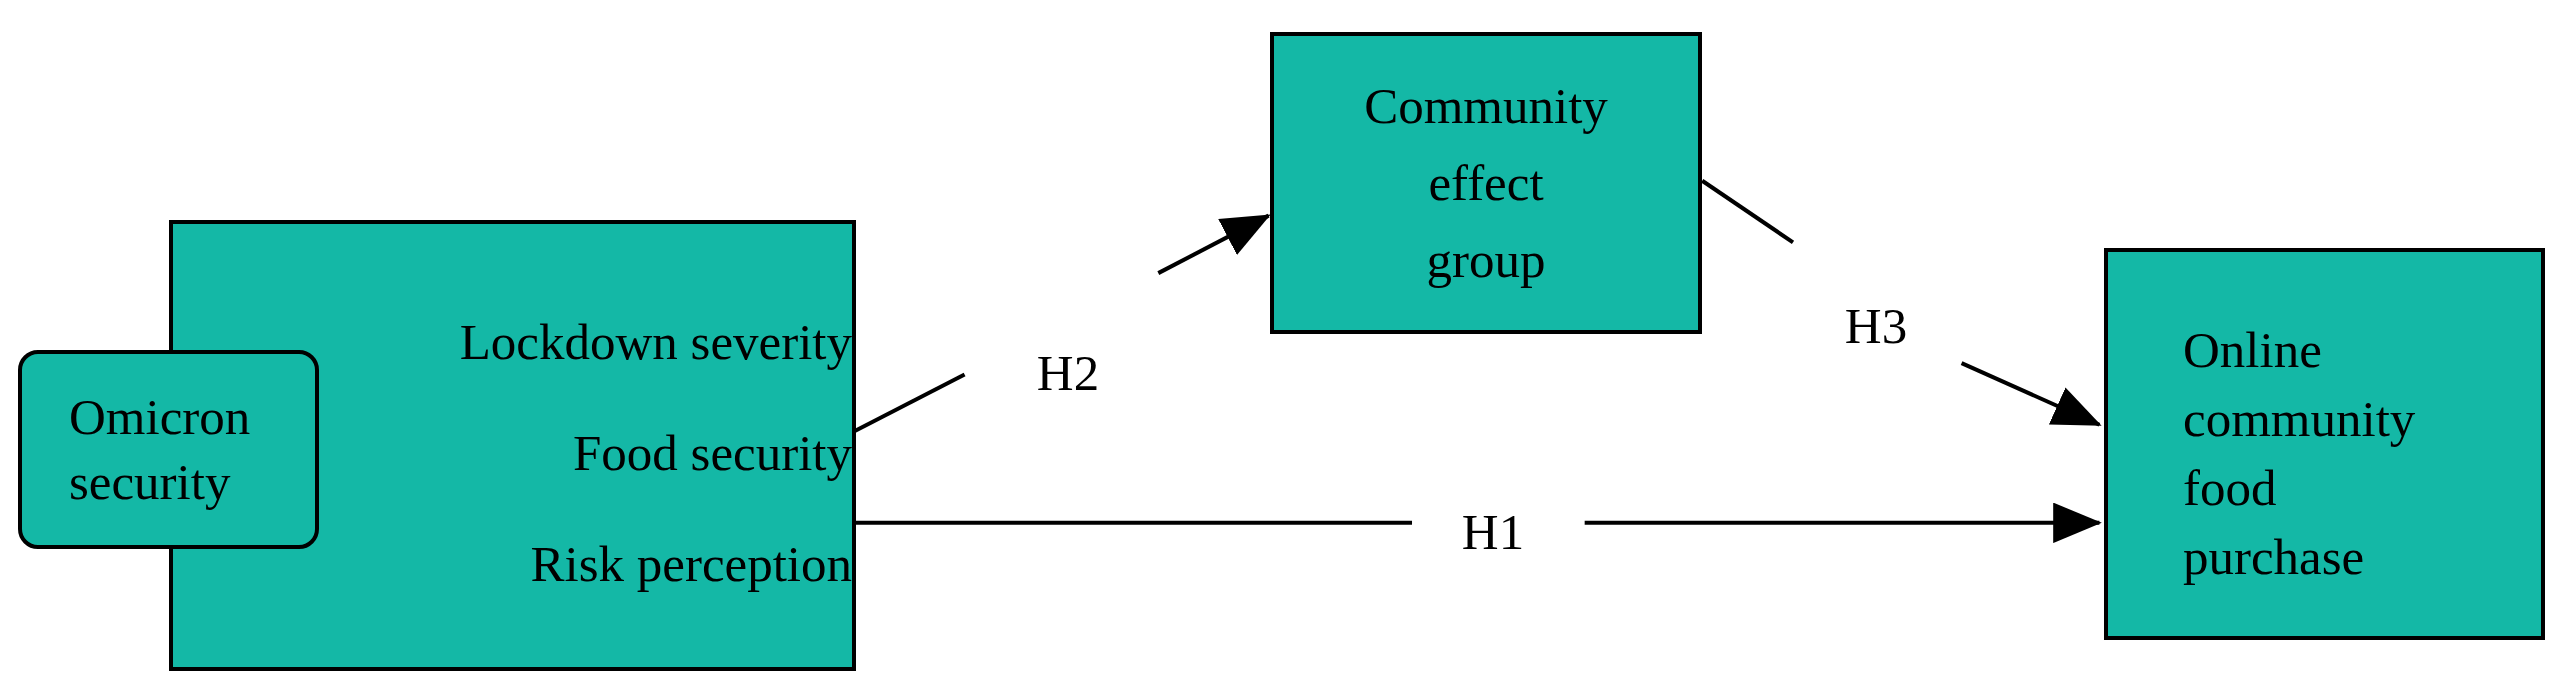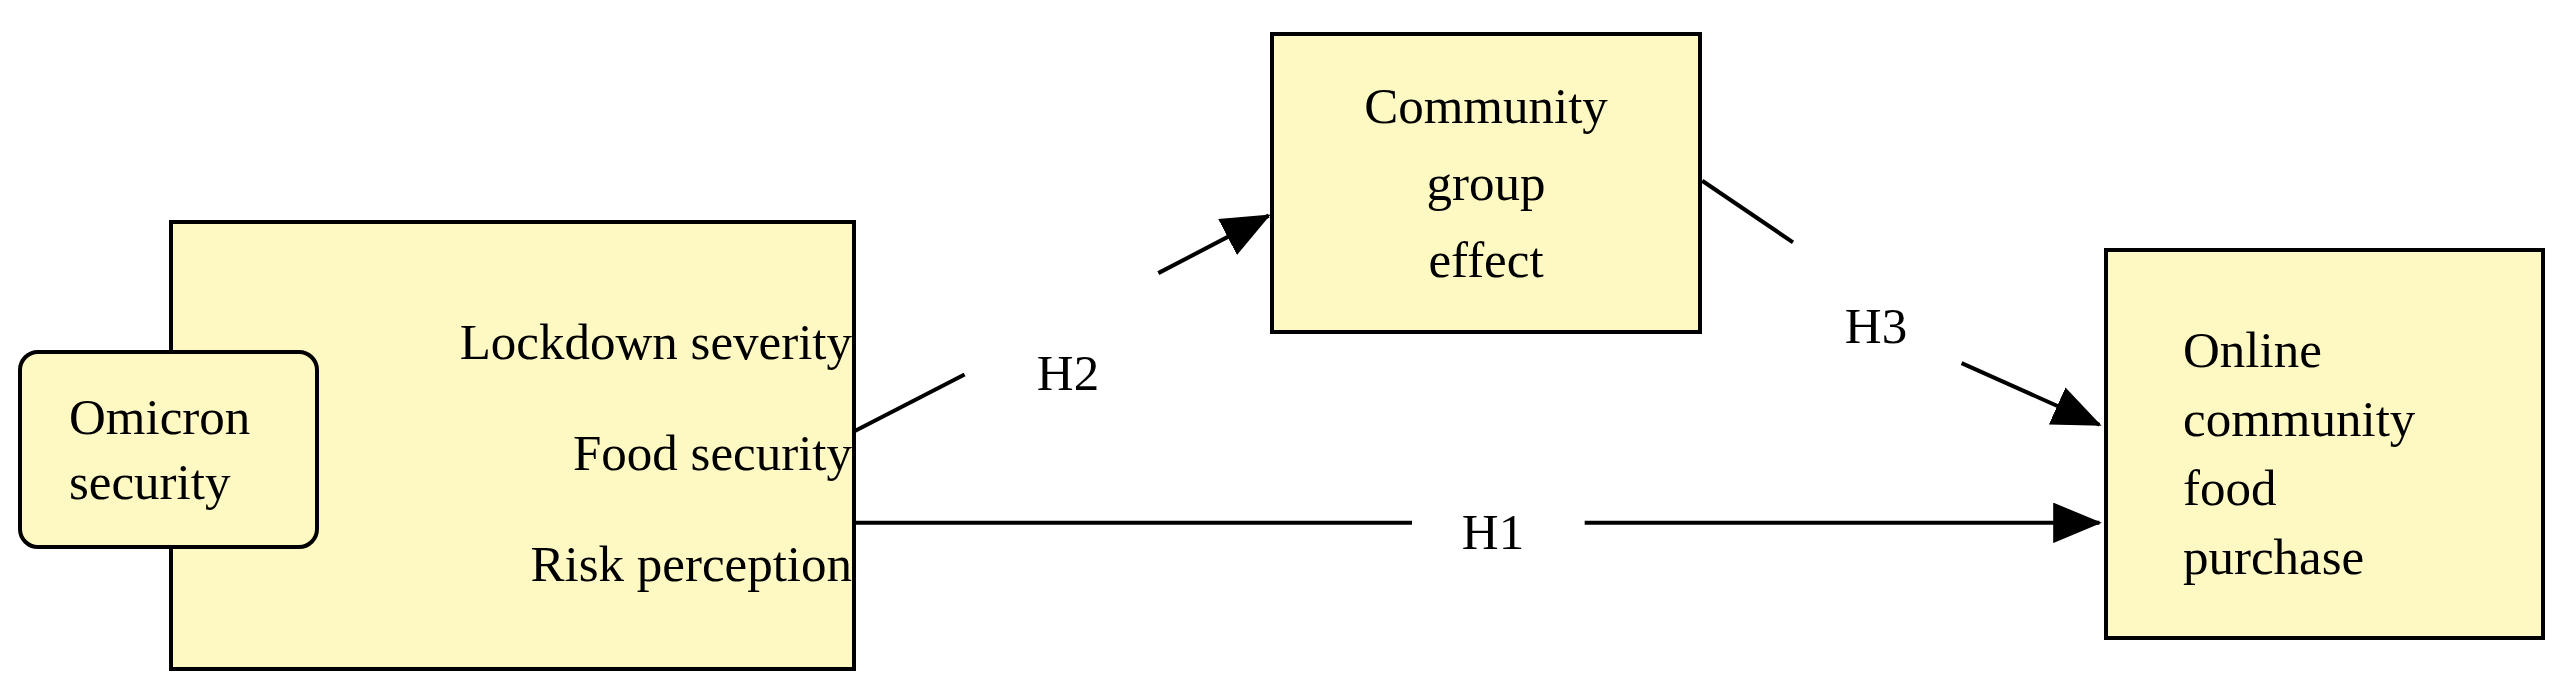--- a/index.html
+++ b/index.html
@@ -19,21 +19,21 @@
   #arrow-layer {
     position: absolute;
     left: 0; top: 0;
     width: 2576px;
     height: 689px;
     z-index: 0;
   }
   .dbox {
     position: absolute;
     border: 4.9px solid #000000;
-    background: #fef9c3;
+    background: #14b8a6;
     box-sizing: border-box;
     display: flex;
     flex-direction: column;
     justify-content: center;
   }
   .dline {
     font-size: 51px;
     white-space: nowrap;
   }
   #omicron-box {
@@ -110,22 +110,22 @@
     <div class="dline">Risk perception</div>
   </div>
 
   <div id="omicron-box" class="dbox">
     <div class="dline">Omicron</div>
     <div class="dline">security</div>
   </div>
 
   <div id="mediator-box" class="dbox">
     <div class="dline">Community</div>
+    <div class="dline">effect</div>
     <div class="dline">group</div>
-    <div class="dline">effect</div>
   </div>
 
   <div id="outcome-box" class="dbox">
     <div class="dline">Online</div>
     <div class="dline">community</div>
     <div class="dline">food</div>
     <div class="dline">purchase</div>
   </div>
 
   <div id="h2-label" class="hlabel">H2</div>

